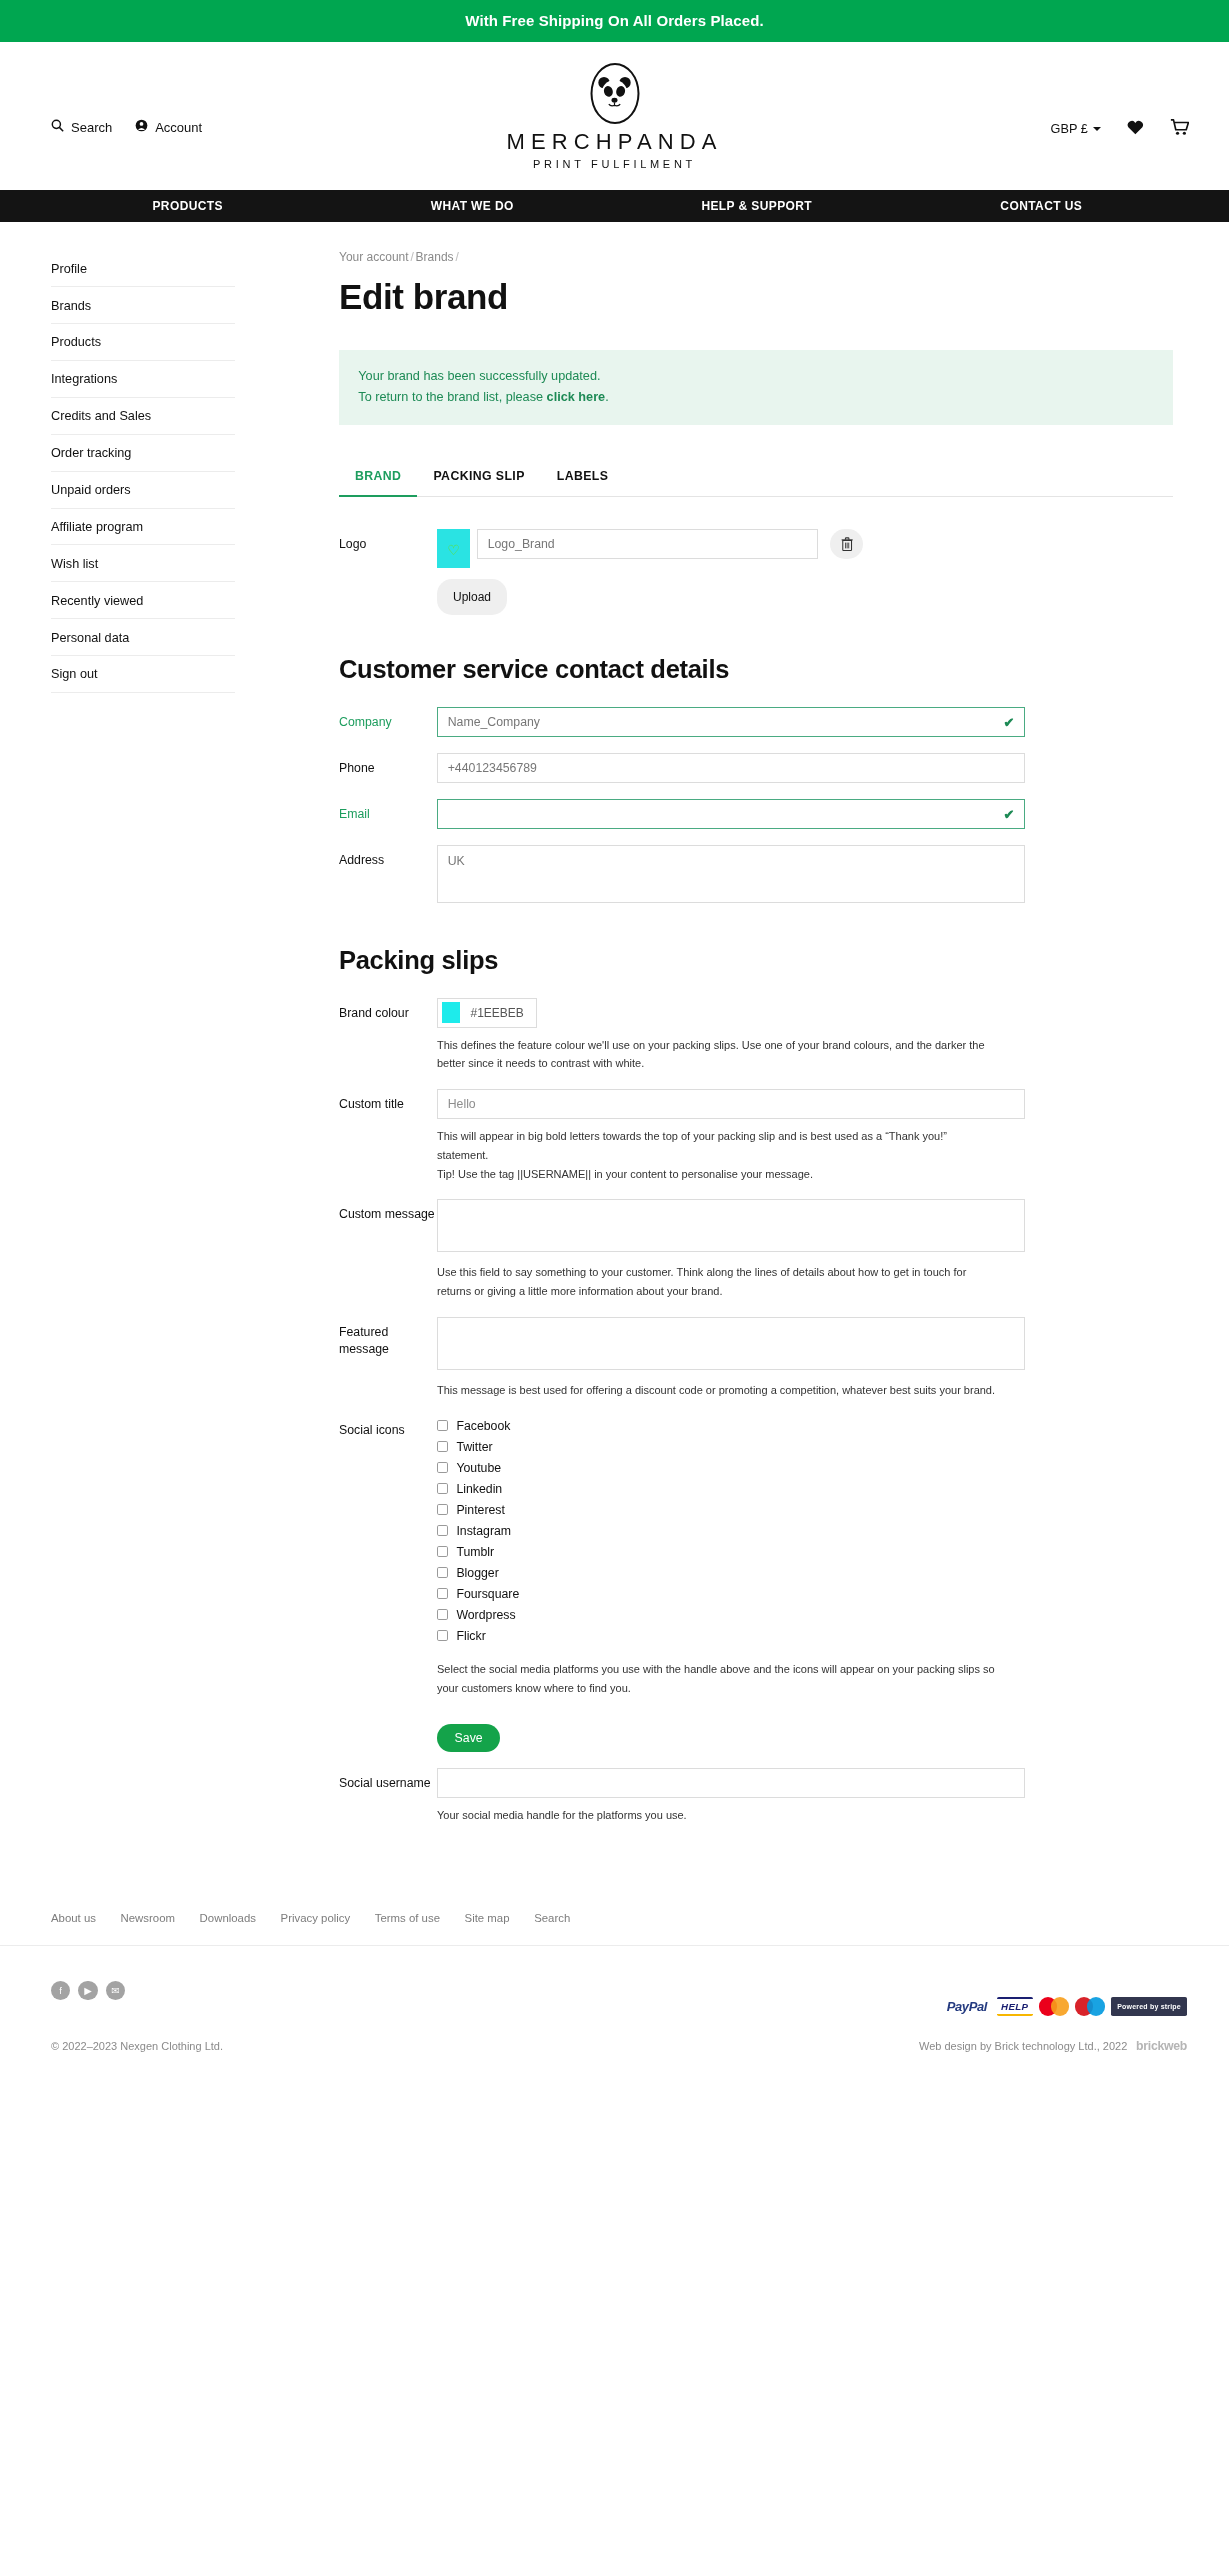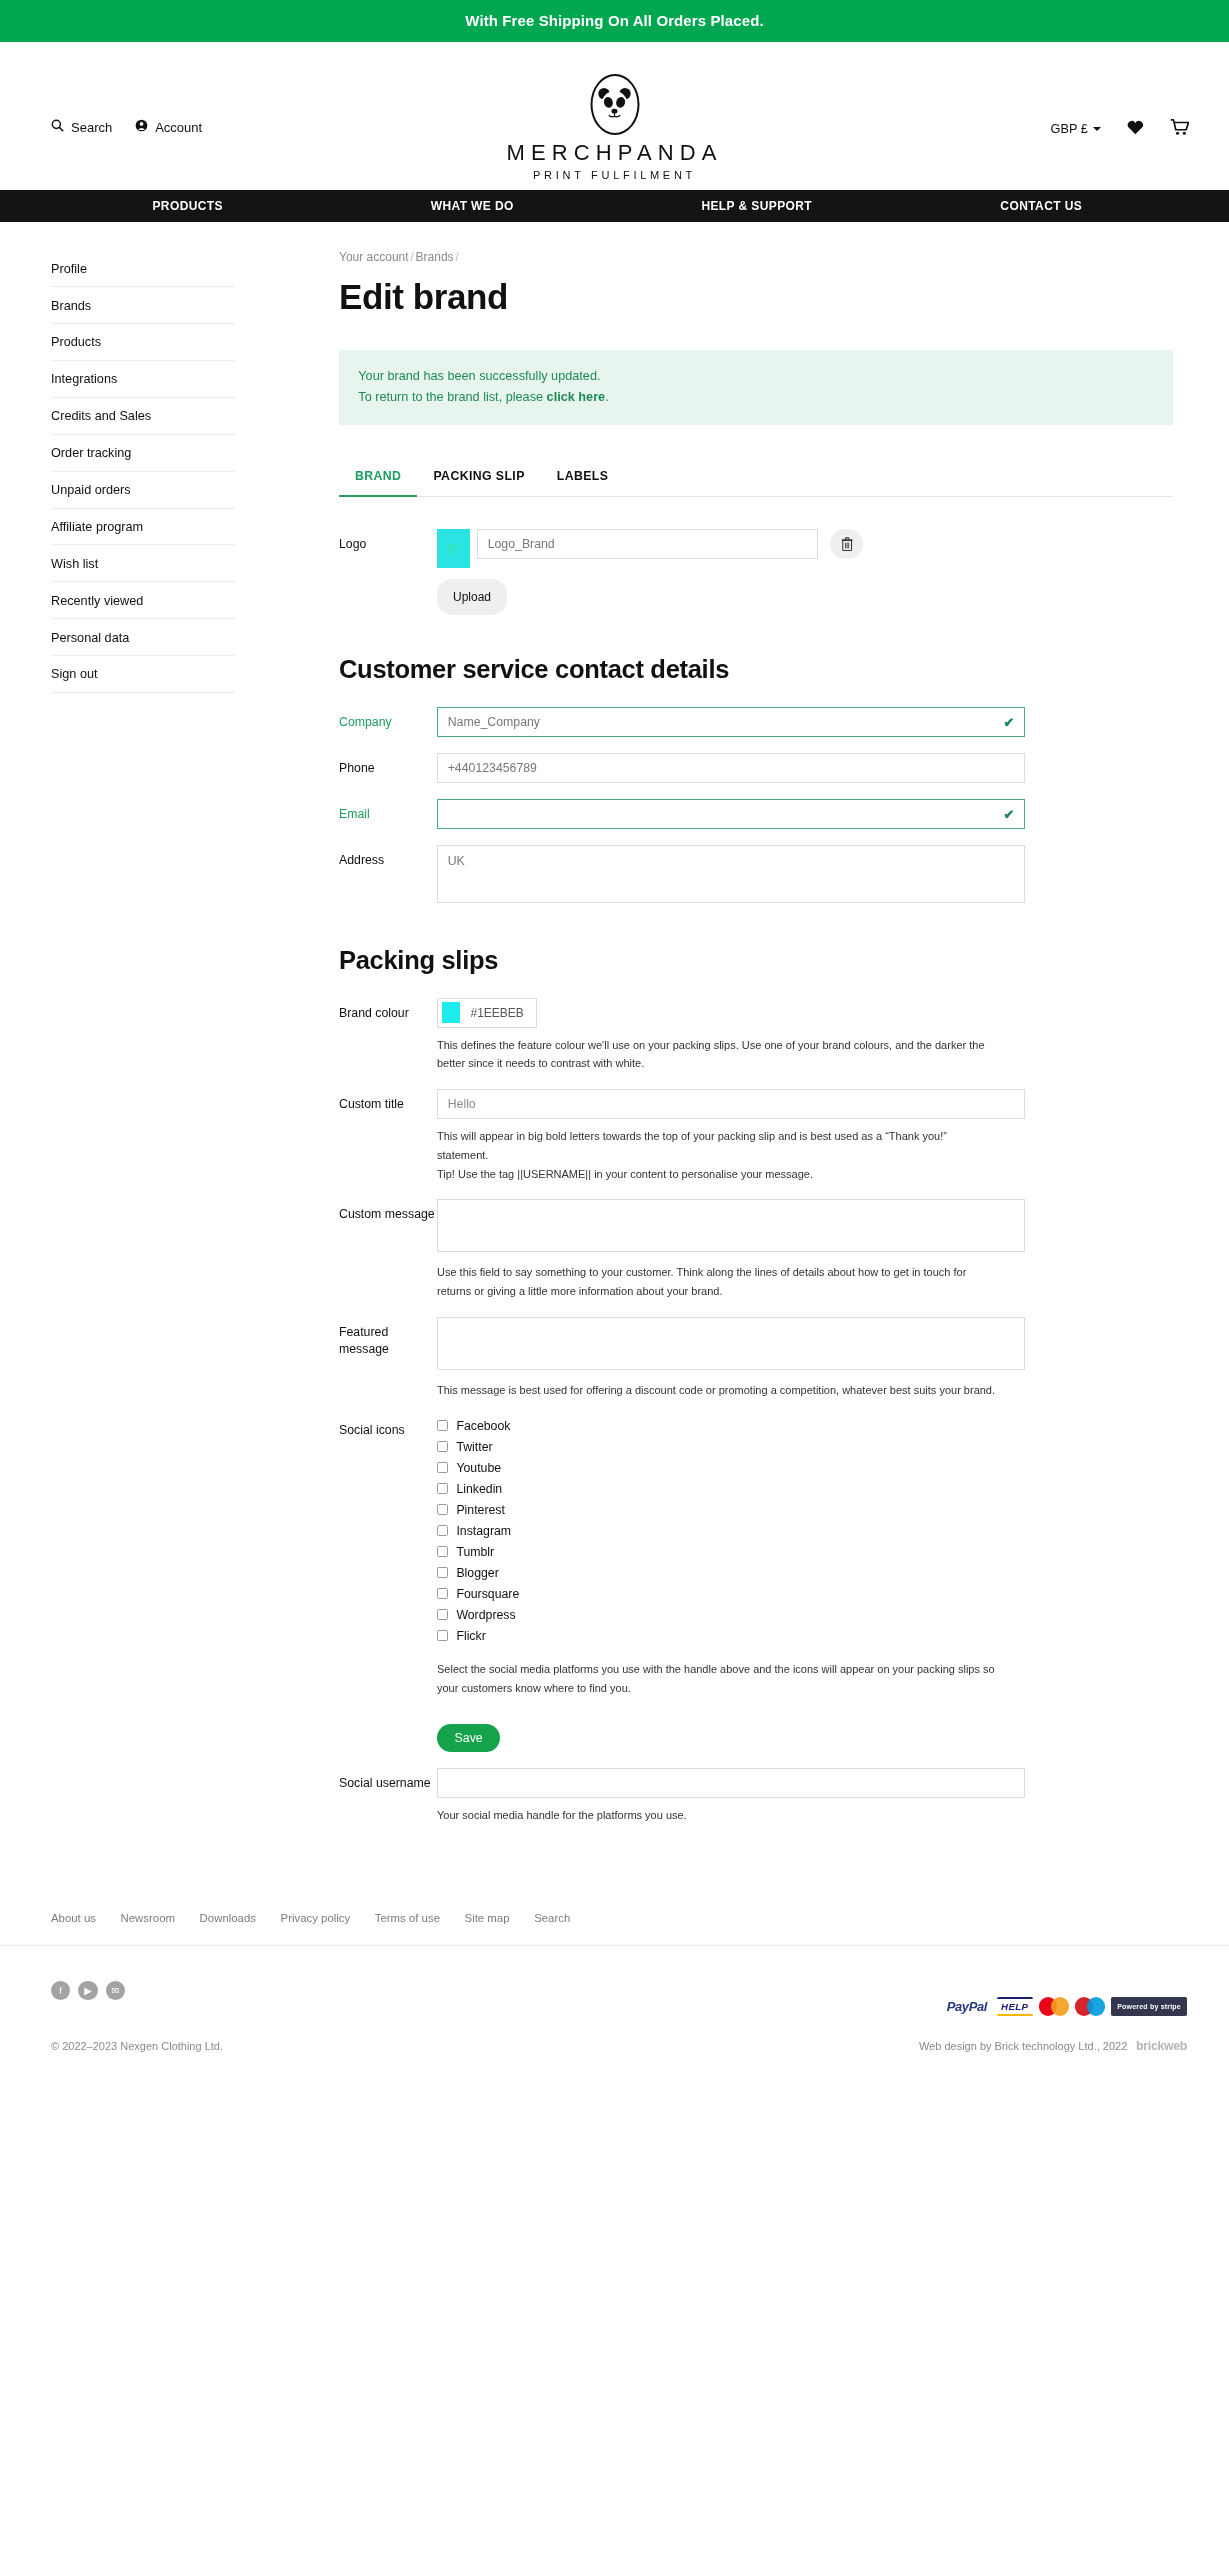--- a/index.html
+++ b/index.html
@@ -25,21 +25,21 @@
   
   .masthead {
     position: relative;
     height: 148px;
     background: #fff;
   }
   .brand-block {
     position: absolute;
     left: 50%;
     transform: translateX(-50%);
-    top: 32px;
+    top: 21px;
     text-align: center;
     width: 369px;
   }
   .panda-ring {
     width: 49px; height: 61px;
     border: 2.2px solid #111;
     border-radius: 50%;
     margin: 0 auto 6.1px;
     position: relative;
   }

